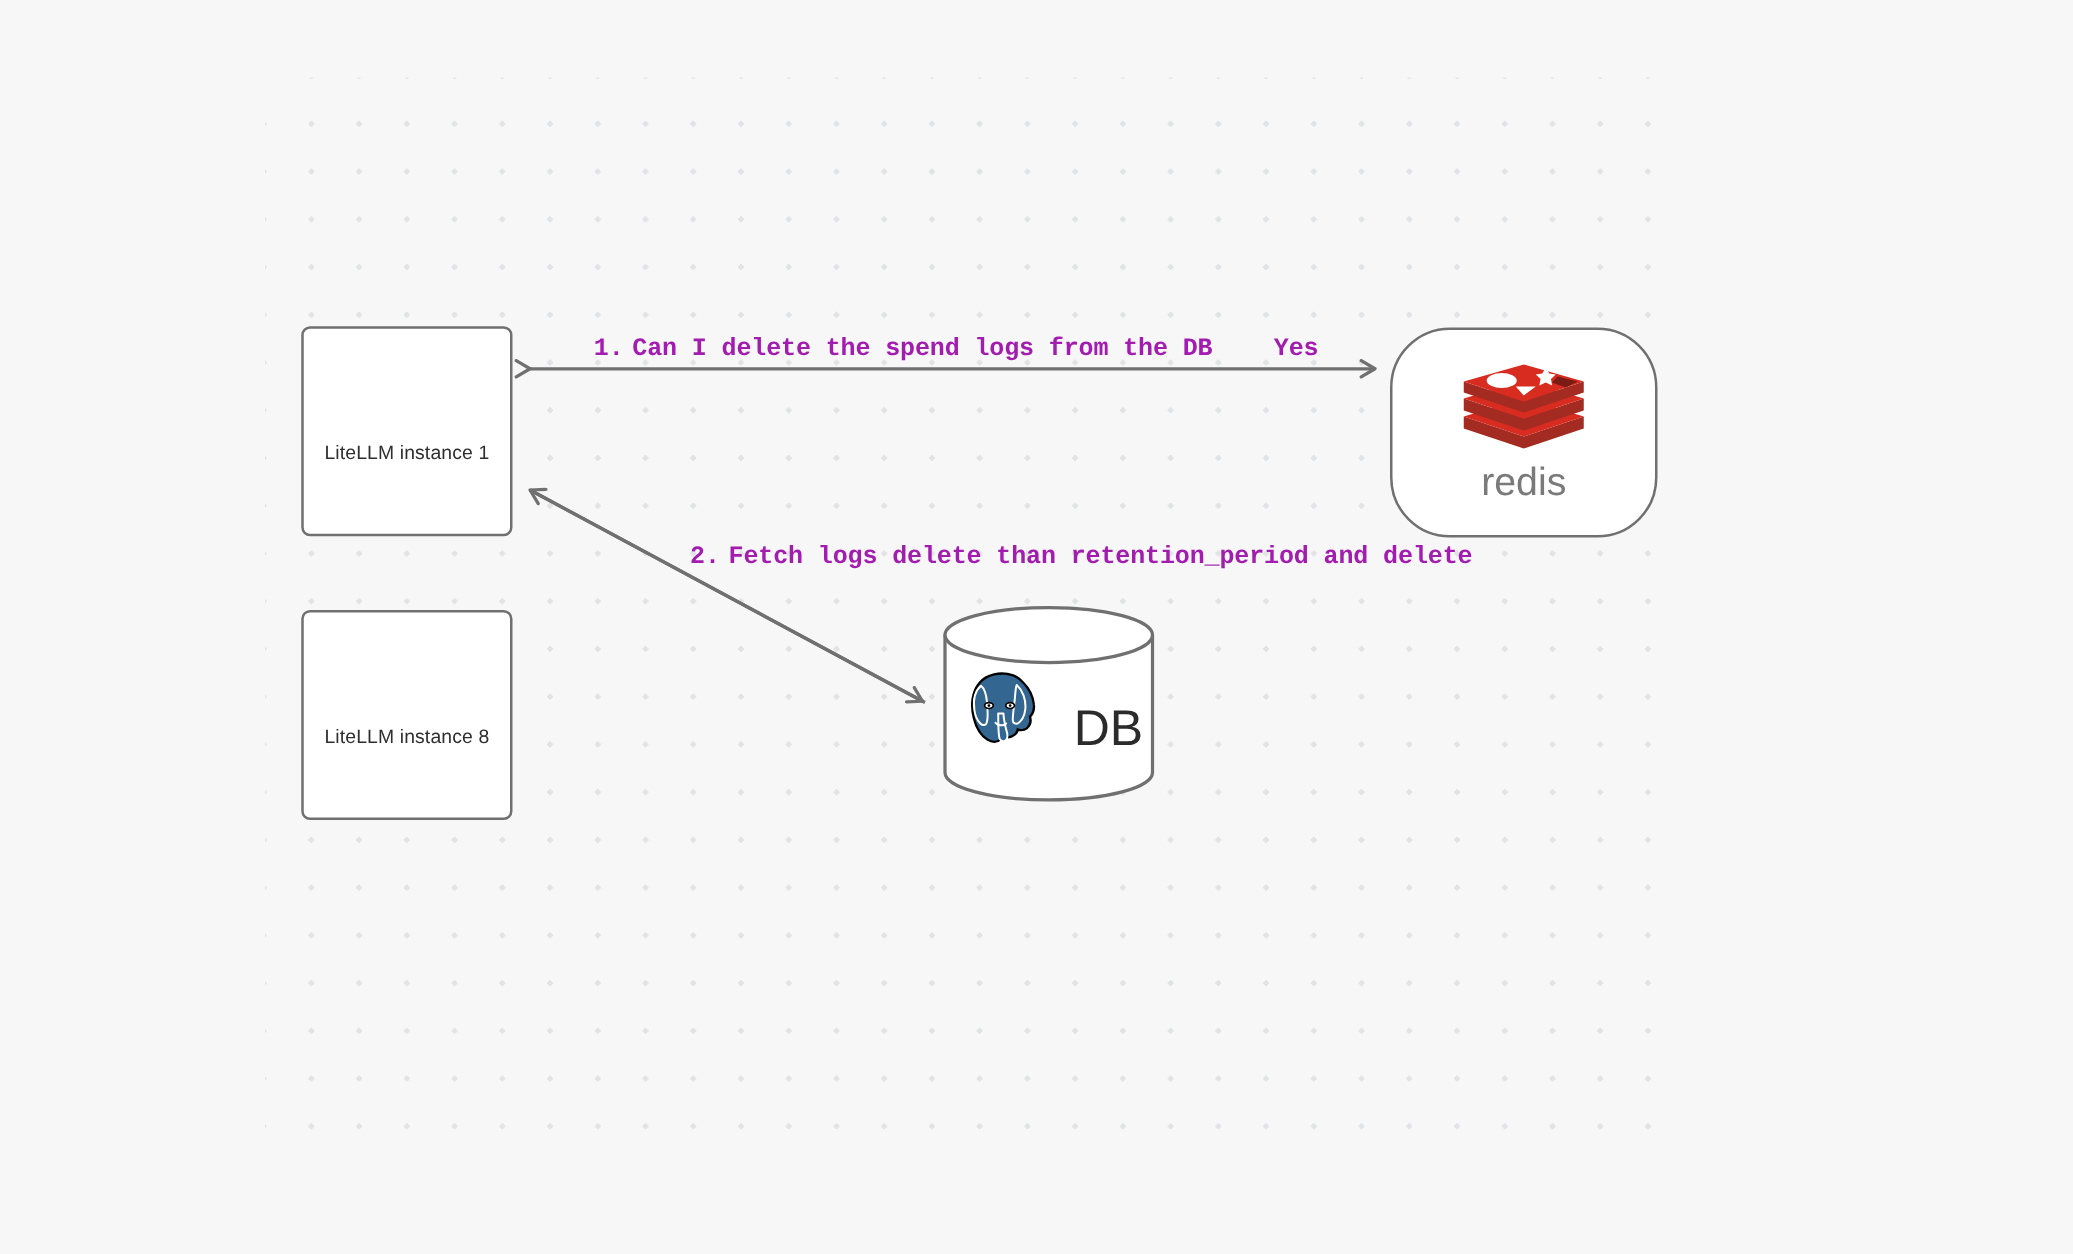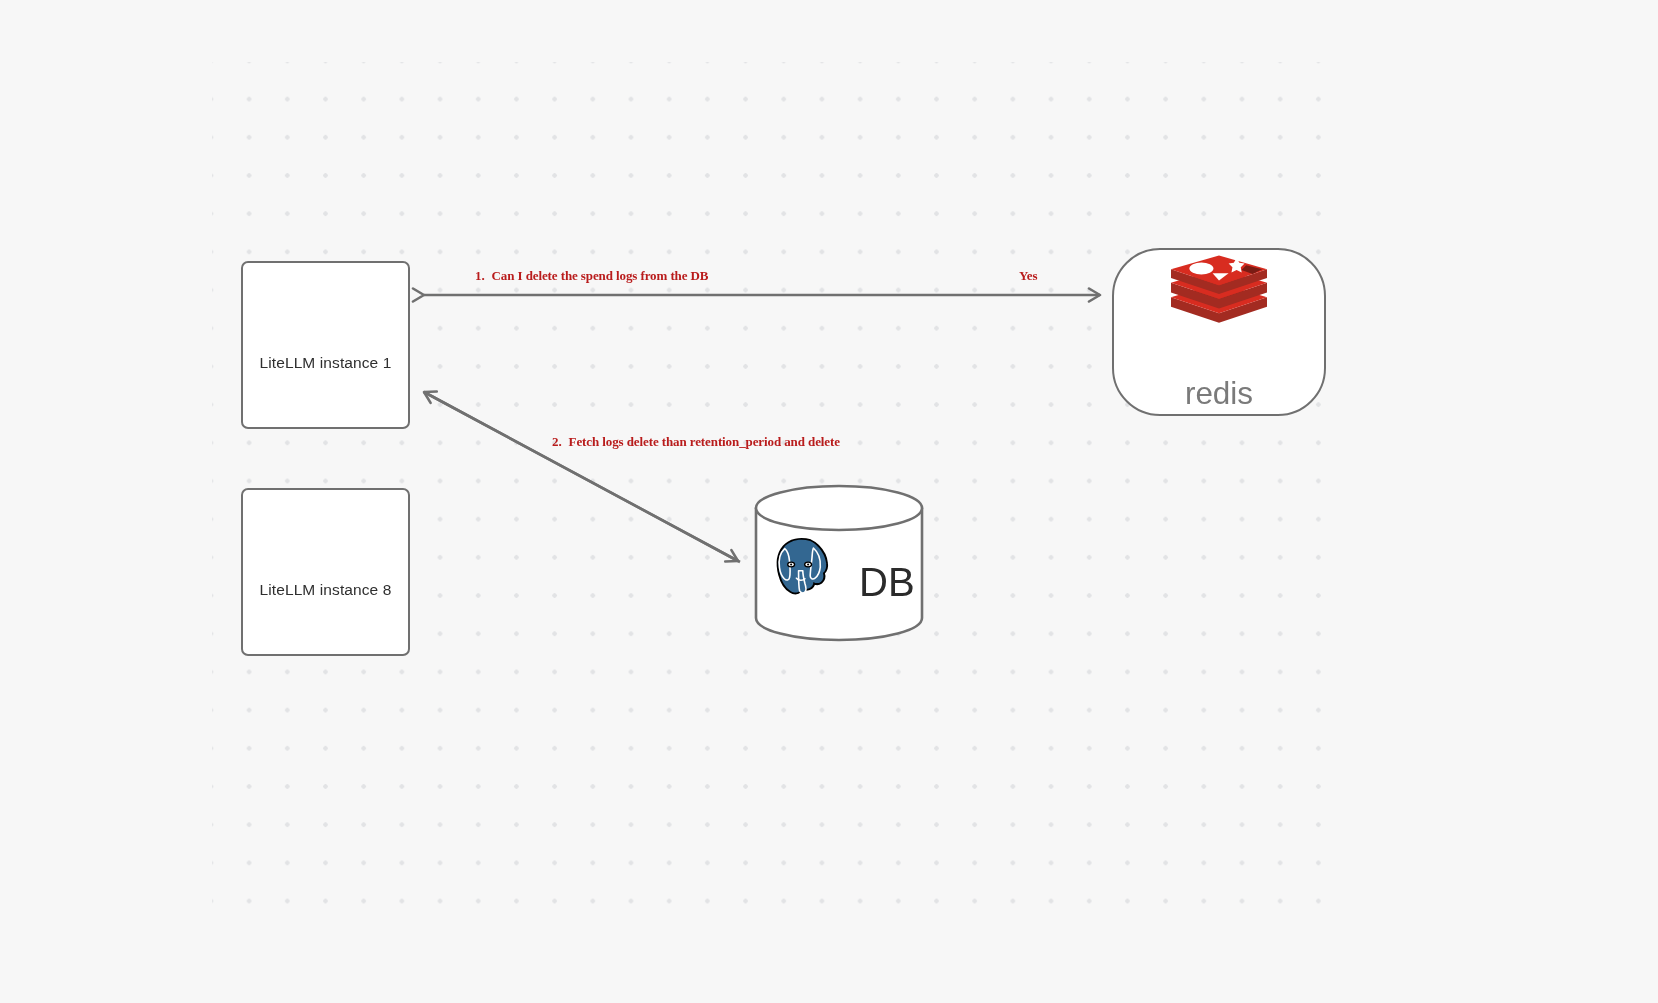--- a/index.html
+++ b/index.html
@@ -48,49 +48,49 @@
     font-size: 15.5px;
     color: #2f2f2f;
     font-family: Liberation Sans, sans-serif;
     letter-spacing: 0.1px;
     margin-top: 35px;
   }
   
   #redis-node {
     position: absolute;
     left: 1112px;
-    top: 248px;
+    top: 262px;
     width: 214px;
     height: 168px;
     background: #ffffff;
     border: 2.6px solid #707070;
     border-radius: 48px;
     box-sizing: border-box;
     display: flex;
     flex-direction: column;
     align-items: center;
-    justify-content: space-between;
+    justify-content: center;
   }
   #redis-logo { width: 112px; height: 80px; display:block; margin-top: 4px;}
   #redis-word { width: 118px; height: 40px; display:block; margin-top: -4px;}
   
   #db-node {
     position: absolute;
     left: 753px;
     top: 484px;
     width: 172px;
     height: 158px;
     text-decoration: underline;
   }
   .edge-label {
     position: absolute;
-    font-family: Liberation Serif, serif;
+    font-family: Liberation Mono, monospace;
     font-weight: bold;
-    font-size: 13px;
-    color: #b91c1c;
+    font-size: 20px;
+    color: #a21caf;
     white-space: nowrap;
     letter-spacing: -0.1px;
   }
   .edge-label .num { margin-right: 7px; }
 </style>
 </head>
 <body>
 
 <div id="canvas">
 

